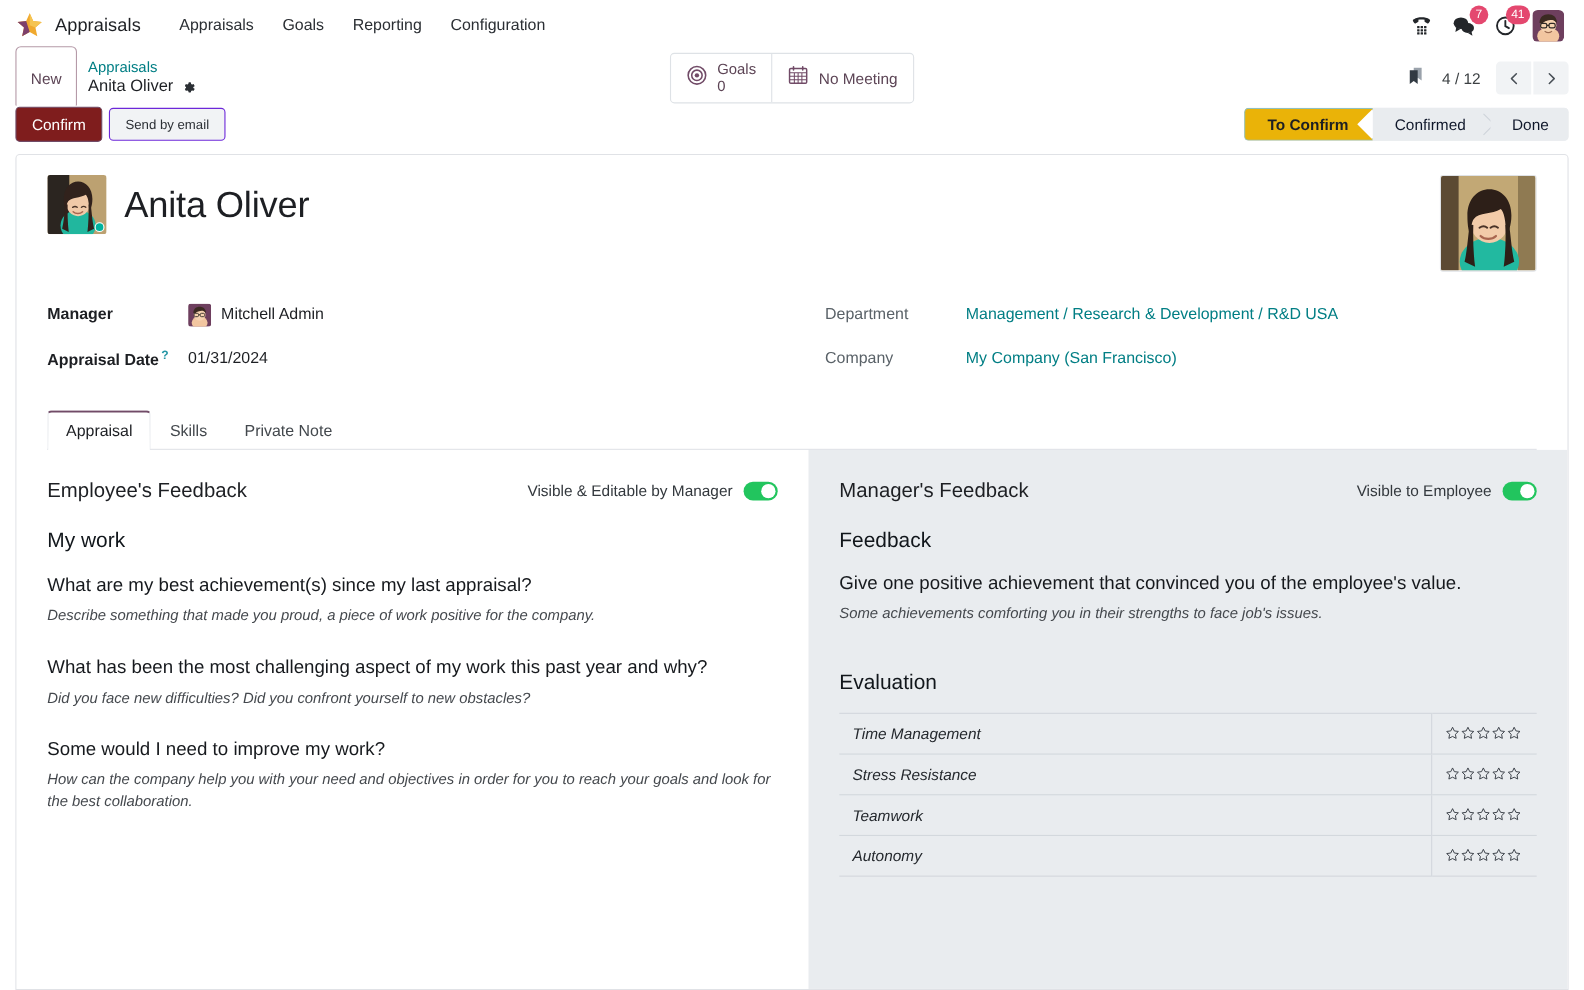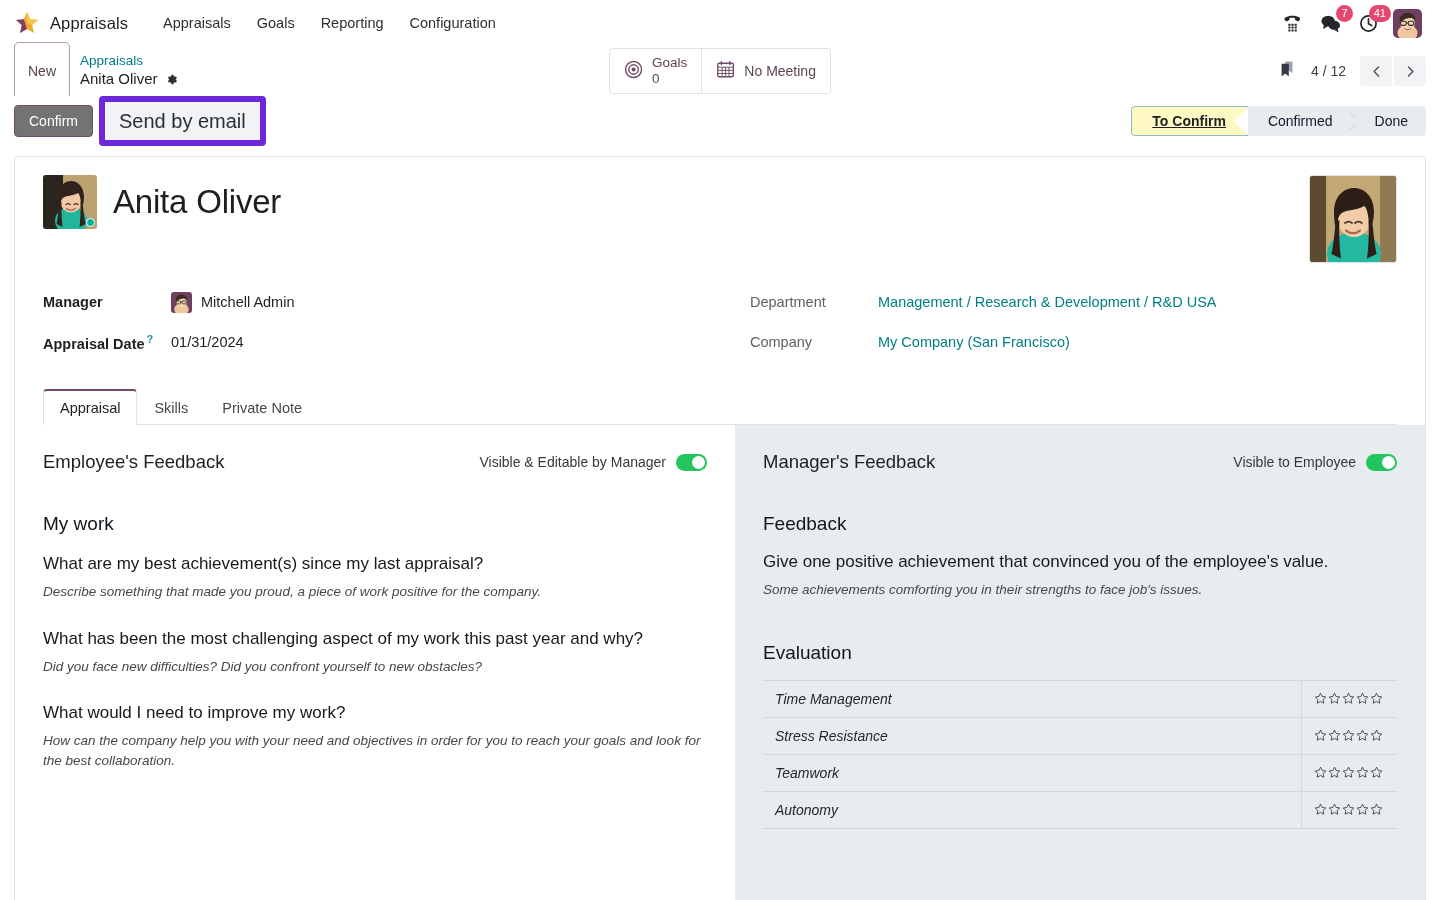--- a/index.html
+++ b/index.html
@@ -119,27 +119,27 @@
 
   
   .action-bar {
     display: flex; align-items: center;
     padding: 0 14px 10px 14px;
     background: #ffffff;
     position: relative;
     min-height: 44px;
   }
   .btn-primary {
-    background: #737373; color: #fff; border: 1px solid #714b67;
+    background: #7f1d1d; color: #fff; border: 1px solid #714b67;
     border-radius: 4px; font-size: 14px; padding: 7px 14px;
     cursor: pointer; line-height: 1.2;
   }
   .btn-secondary {
-    background: #f1f3f5; color: #2b2f34; border: 6px solid #6d28d9;
-    border-radius: 4px; font-size: 20px; padding: 7px 14px;
+    background: #f1f3f5; color: #2b2f34; border: 1px solid #6d28d9;
+    border-radius: 4px; font-size: 12px; padding: 7px 14px;
     cursor: pointer; line-height: 1.2; margin-left: 6px;
   }
   .statusbar {
     margin-left: auto;
     display: flex; align-items: stretch;
     background: #e9ecef;
     border-radius: 4px;
     height: 30px;
     overflow: hidden;
   }
@@ -157,27 +157,26 @@
     position: absolute; right: -1px; top: 50%;
     width: 13px; height: 13px;
     border-top: 1.5px solid #ced4da;
     border-right: 1.5px solid #ced4da;
     transform: translateY(-50%) rotate(45deg);
     pointer-events: none;
   }
   .stage:last-child { padding-right: 18px; }
   .stage:last-child::after { display: none; }
   .stage.active {
-    background: #fef9c3;
+    background: #eab308;
     color: #1d1f23;
     font-weight: bold;
     border: 1px solid #8fc0bd;
     border-right: 0;
     border-radius: 4px 0 0 4px;
-    text-decoration: underline;
   }
   .stage.active::after {
     border-top-color: #8fc0bd;
     border-right-color: #8fc0bd;
     background: #ffffff;
     width: 19px; height: 19px; right: -10px;
   }
 
   
   .sheet-wrap {
@@ -273,21 +272,21 @@
   }
 
   
   .panes { display: flex; flex: 1; min-height: 0; }
   .pane { padding: 26px 28px 0 28px; }
   .pane-left { width: 720px; background: #ffffff; flex: none; }
   .pane-right { flex: 1; background: #e9ecef; }
 
   .pane-head {
     display: flex; align-items: center;
-    margin-bottom: 40px;
+    margin-bottom: 24px;
   }
   .pane-title { font-size: 18.5px; color: #1d1f23; font-weight: 400; }
   .vis-wrap { margin-left: auto; display: flex; align-items: center; gap: 10px; }
   .vis-label { font-size: 14px; color: #33383d; }
   .toggle {
     width: 31px; height: 17px; border-radius: 9px;
     background: #22c55e; position: relative; cursor: pointer; flex:none;
   }
   .toggle .knob {
     position: absolute; top: 2px; right: 2px;
@@ -573,21 +572,21 @@
 
         <div class="q-item">
           <div class="q-text">What are my best achievement(s) since my last appraisal?</div>
           <div class="q-hint">Describe something that made you proud, a piece of work positive for the company.</div>
         </div>
         <div class="q-item">
           <div class="q-text">What has been the most challenging aspect of my work this past year and why?</div>
           <div class="q-hint">Did you face new difficulties? Did you confront yourself to new obstacles?</div>
         </div>
         <div class="q-item">
-          <div class="q-text">What would I need to improve my work?</div>
+          <div class="q-text">Some would I need to improve my work?</div>
           <div class="q-hint">How can the company help you with your need and objectives in order for you to reach your goals and look for the best collaboration.</div>
         </div>
       </div>
 
       <div class="pane pane-right">
         <div class="pane-head">
           <span class="pane-title">Manager's Feedback</span>
           <span class="vis-wrap">
             <span class="vis-label">Visible to Employee</span>
             <span class="toggle">

